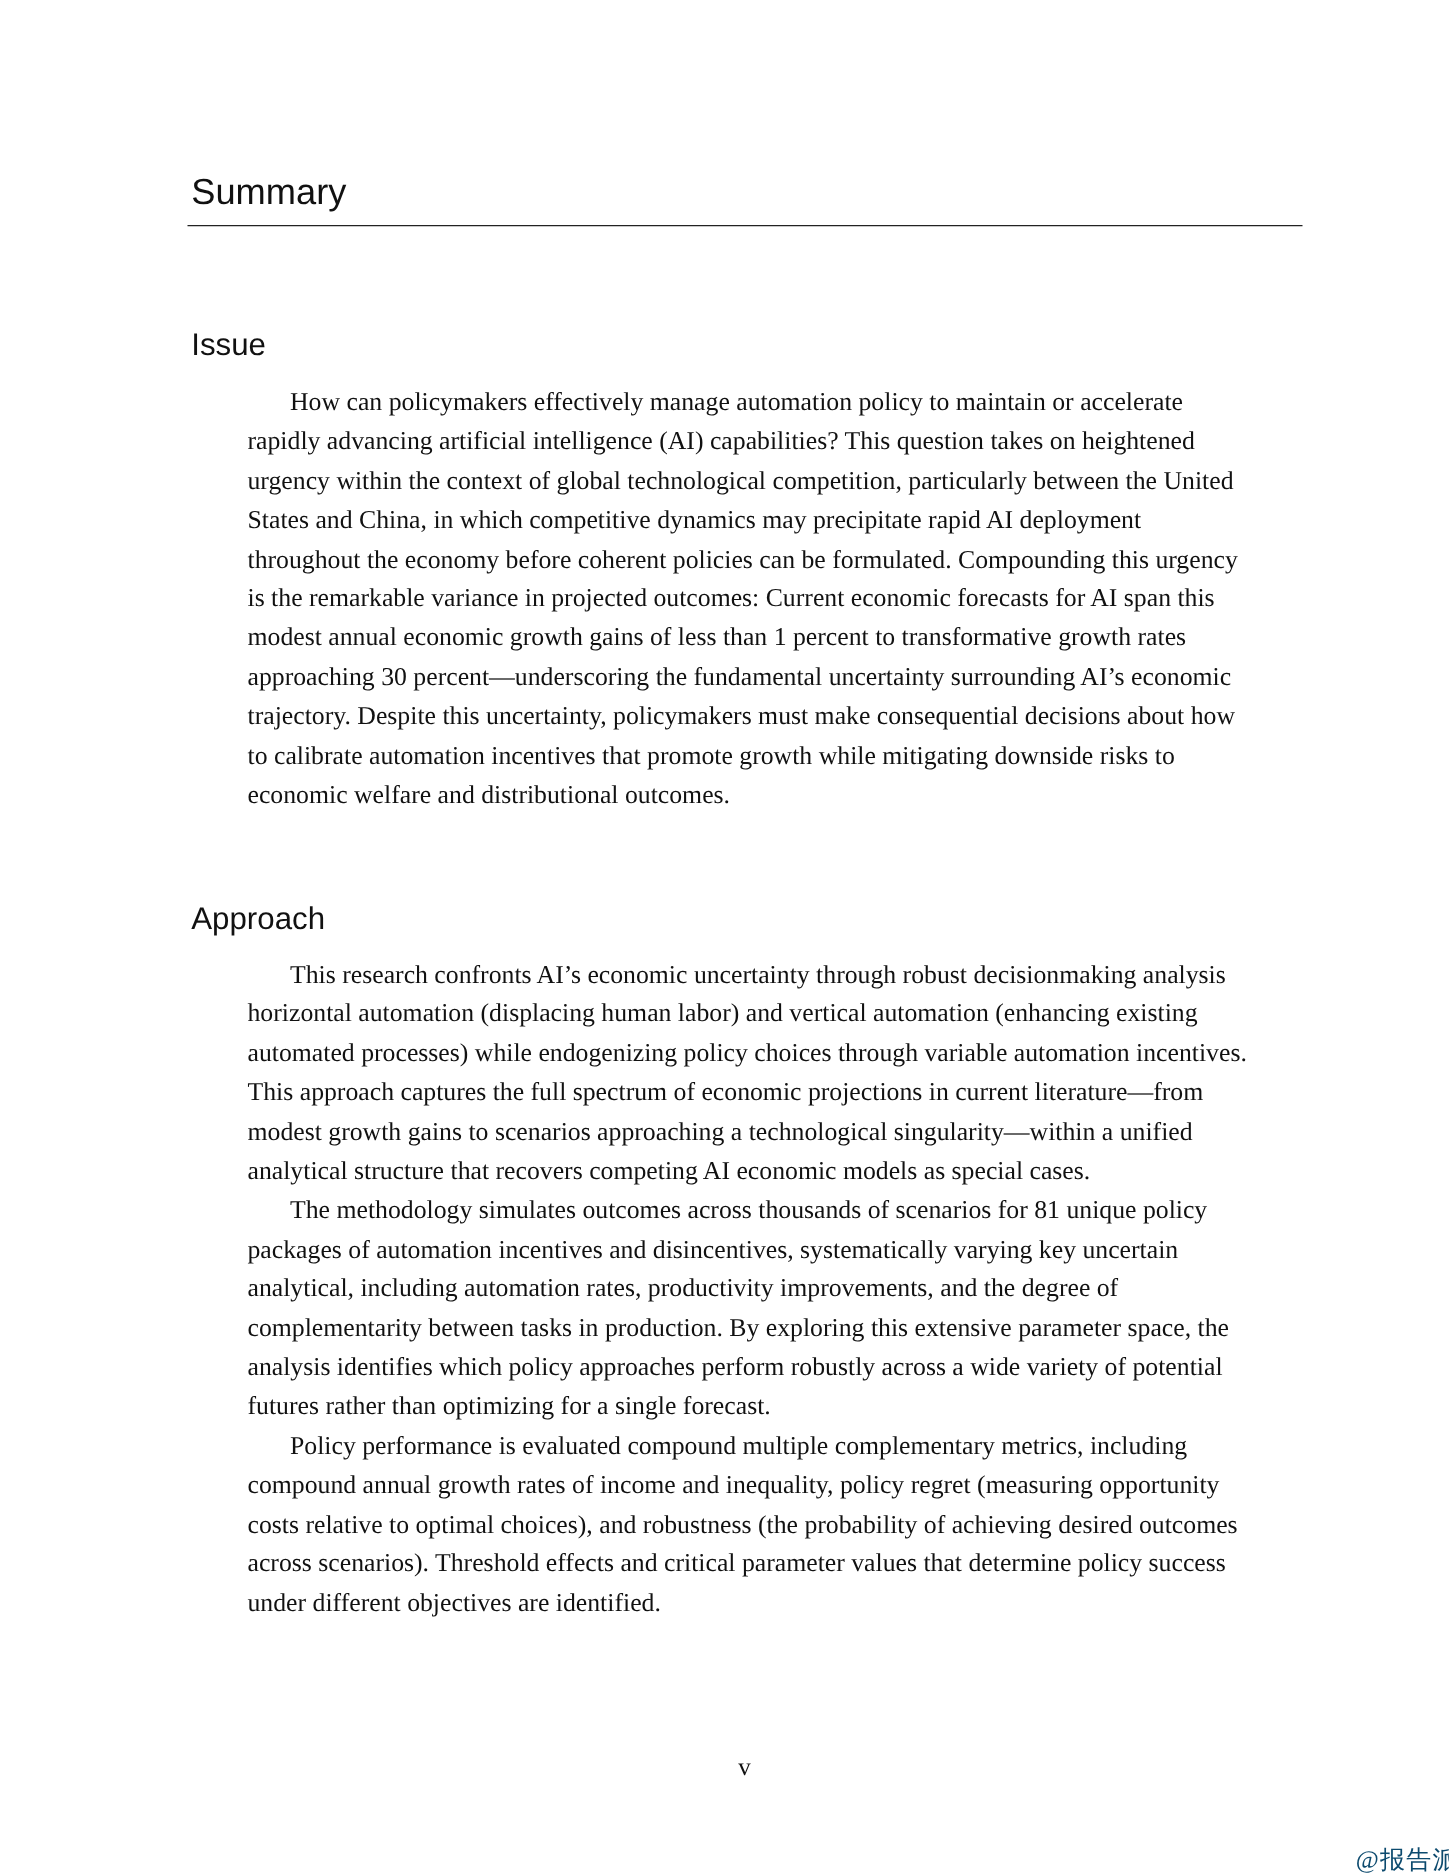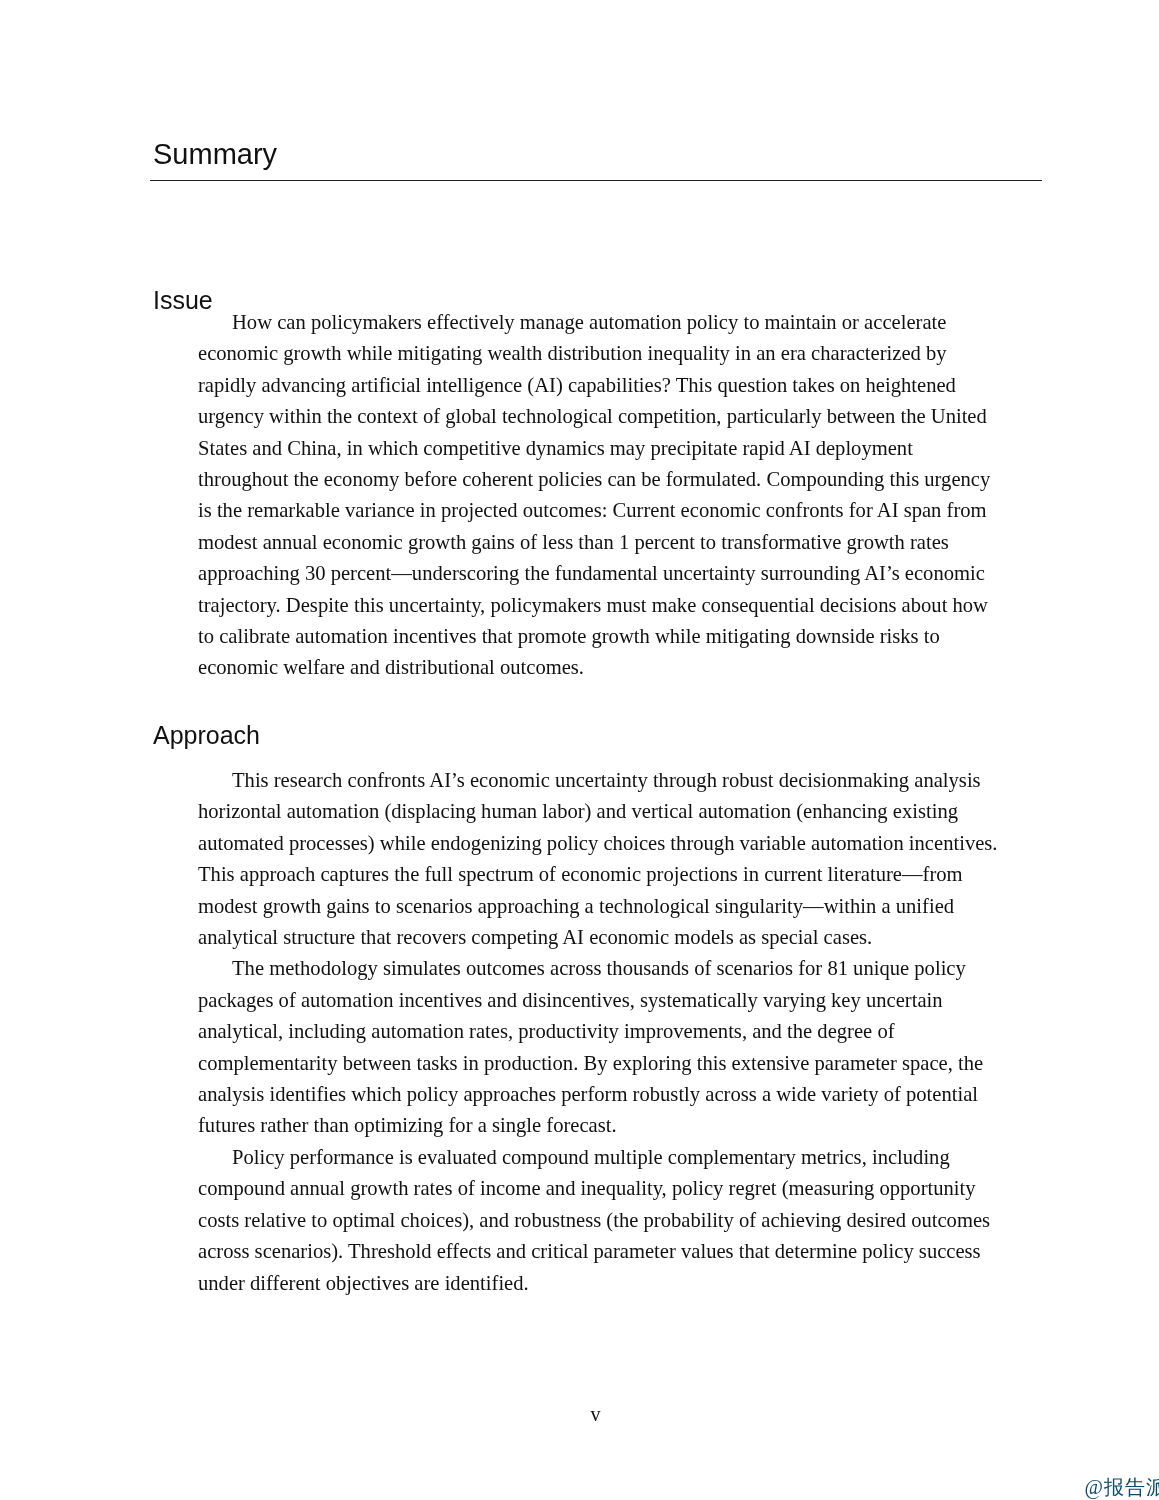--- a/index.html
+++ b/index.html
@@ -90,30 +90,29 @@
     }
   </style>
 </head>
 <body>
 
 <div class="page">
 
   <h1 class="chapter-title">Summary</h1>
   <div class="title-rule"></div>
 
-  <h2 class="section-heading" style="top:261px;margin-top:24px;">Issue</h2>
+  <h2 class="section-heading" style="top:261px;">Issue</h2>
   <div class="section-body" style="top:307px;">
     <p>
       <span class="line indent">How can policymakers effectively manage automation policy to maintain or accelerate</span>
-      <span class="line">economic growth while mitigating wealth distribution inequality in an era characterized by</span>
       <span class="line">rapidly advancing artificial intelligence (AI) capabilities? This question takes on heightened</span>
       <span class="line">urgency within the context of global technological competition, particularly between the United</span>
       <span class="line">States and China, in which competitive dynamics may precipitate rapid AI deployment</span>
       <span class="line">throughout the economy before coherent policies can be formulated. Compounding this urgency</span>
-      <span class="line">is the remarkable variance in projected outcomes: Current economic confronts for AI span from</span>
+      <span class="line">is the remarkable variance in projected outcomes: Current economic forecasts for AI span this</span>
       <span class="line">modest annual economic growth gains of less than 1 percent to transformative growth rates</span>
       <span class="line">approaching 30 percent—underscoring the fundamental uncertainty surrounding AI’s economic</span>
       <span class="line">trajectory. Despite this uncertainty, policymakers must make consequential decisions about how</span>
       <span class="line">to calibrate automation incentives that promote growth while mitigating downside risks to</span>
       <span class="line">economic welfare and distributional outcomes.</span>
     </p>
   </div>
 
   <h2 class="section-heading" style="top:720px;">Approach</h2>
   <div class="section-body" style="top:765px;">

